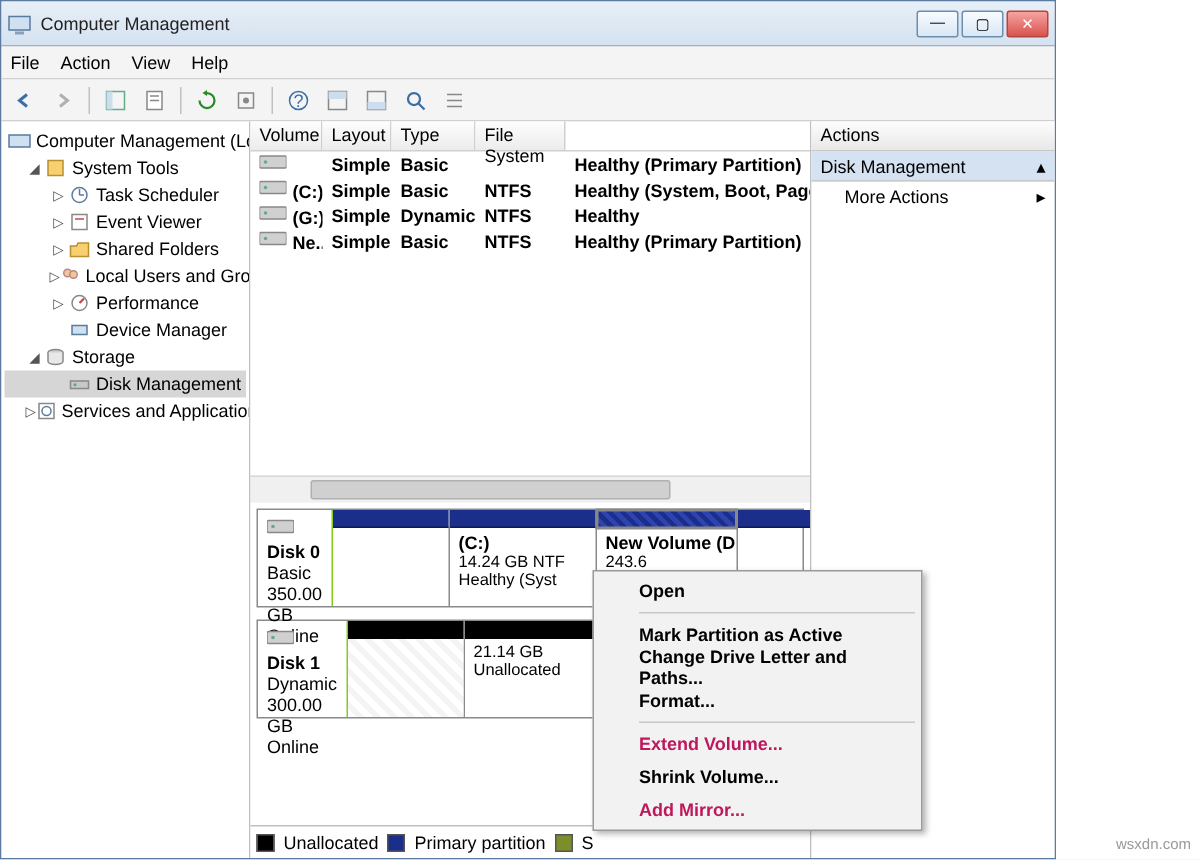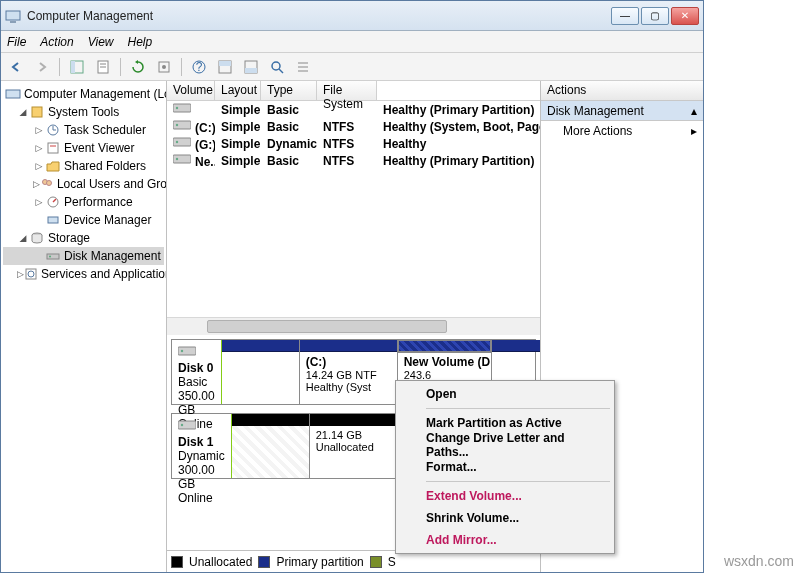--- a/index.html
+++ b/index.html
@@ -5,21 +5,21 @@
 * { box-sizing: border-box; font-family: "Segoe UI", Tahoma, sans-serif; font-size: 12px; }
 body { margin: 0; background: #fff; width: 800px; height: 573px; overflow: hidden; position: relative; }
 .window { width: 704px; height: 573px; border: 1px solid #5a7aa0; display: flex; flex-direction: column; background: #f0f0f0; }
 .titlebar { height: 30px; background: linear-gradient(#e8eff7,#d5e2f0); display: flex; align-items: center; padding: 0 4px; border-bottom: 1px solid #a0b0c0; }
 .titlebar .app-icon { width: 16px; height: 16px; margin-right: 6px; }
 .titlebar .title { flex: 1; color: #222; }
 .winbtns { display: flex; gap: 2px; }
 .winbtn { width: 28px; height: 18px; border: 1px solid #6b8fb0; border-radius: 2px; display: flex; align-items: center; justify-content: center; background: linear-gradient(#f7fbff,#d9e7f5); font-size: 10px; cursor: pointer; }
 .winbtn.close { background: linear-gradient(#f5a4a0,#d9534f); border-color: #b84440; color: #fff; }
 .menubar { height: 22px; display: flex; align-items: center; padding: 0 6px; gap: 14px; background: #f4f4f4; border-bottom: 1px solid #d0d0d0; }
-.menubar span { cursor: default; font-style: italic; }
+.menubar span { cursor: default; }
 .toolbar { height: 28px; display: flex; align-items: center; padding: 0 4px; gap: 4px; background: #f4f4f4; border-bottom: 1px solid #d0d0d0; }
 .tbtn { width: 22px; height: 22px; border: 1px solid transparent; border-radius: 2px; display: flex; align-items: center; justify-content: center; cursor: pointer; }
 .tsep { width: 1px; height: 18px; background: #c0c0c0; margin: 0 2px; }
 .body { flex: 1; display: flex; min-height: 0; }
 .tree { width: 166px; border-right: 1px solid #c0c0c0; background: #fff; padding: 4px 2px; overflow: hidden; }
 .tree-item { display: flex; align-items: center; height: 18px; padding-left: 2px; cursor: default; white-space: nowrap; }
 .tree-item.sel { background: #d6d6d6; }
 .tw { width: 12px; display: inline-flex; justify-content: center; color: #555; font-size: 9px; }
 .ticon { width: 16px; height: 16px; margin-right: 3px; display: inline-flex; align-items: center; justify-content: center; }
 .ind-1 { padding-left: 14px; } .ind-2 { padding-left: 30px; }
@@ -48,21 +48,21 @@
 .legend { height: 22px; border-top: 1px solid #c0c0c0; display: flex; align-items: center; padding: 0 4px; gap: 6px; background: #fff; }
 .sw { width: 12px; height: 12px; border: 1px solid #555; }
 .actions { width: 162px; background: #fff; display: flex; flex-direction: column; }
 .actions .ah { height: 20px; background: linear-gradient(#fdfdfd,#e8e8e8); border-bottom: 1px solid #c8c8c8; padding: 2px 6px; font-weight: normal; }
 .actions .asec { height: 20px; background: #d4e2f2; padding: 2px 6px; display: flex; justify-content: space-between; align-items: center; border-bottom: 1px solid #c8c8c8; }
 .actions .aitem { padding: 3px 6px 3px 22px; display: flex; justify-content: space-between; cursor: pointer; }
 .ctx { position: absolute; left: 395px; top: 380px; width: 220px; background: #f2f2f2; border: 1px solid #9a9a9a; box-shadow: 2px 2px 4px rgba(0,0,0,0.3); padding: 2px; z-index: 10; }
 .ctx .mi { height: 22px; display: flex; align-items: center; padding: 0 10px 0 28px; cursor: default; font-weight: bold; }
 .ctx .mi.dis { color: #be185d; }
 .ctx .sep { height: 1px; background: #c8c8c8; margin: 3px 2px 3px 28px; }
-.watermark { position: absolute; right: 6px; bottom: 4px; font-size: 14px; color: #999; z-index: 20; }
+.watermark { position: absolute; right: 6px; bottom: 4px; font-size: 10px; color: #999; z-index: 20; }
 </style>
 </head>
 <body>
 
 <div class="window">
   <div class="titlebar">
     <span class="app-icon">
       <svg width="16" height="16">
           <rect x="1" y="3" width="14" height="9" fill="#cfe0f0" stroke="#5a7aa0"></rect>
           <rect x="5" y="13" width="6" height="2" fill="#8aa0b8"></rect>

